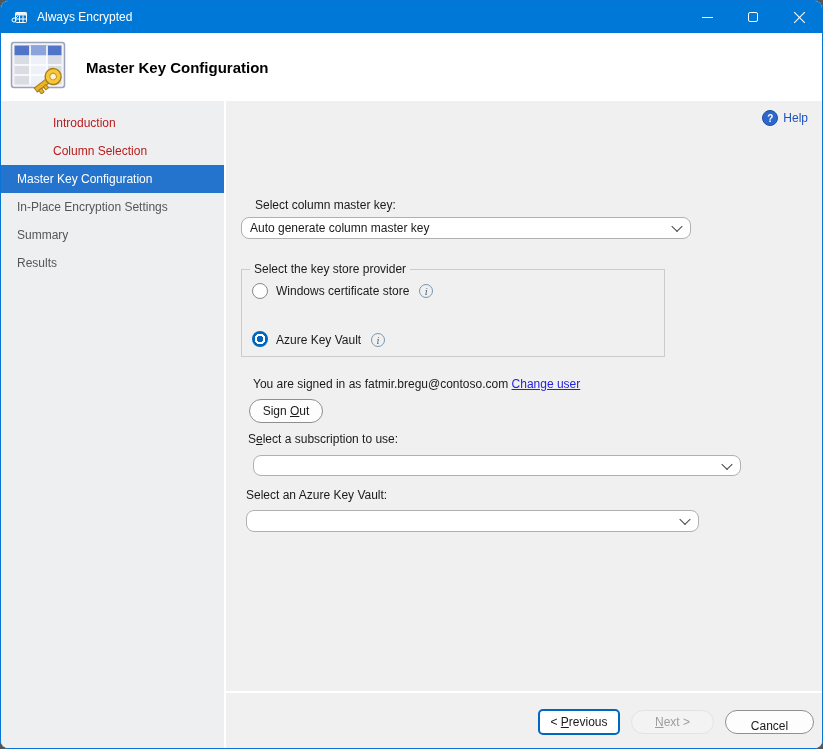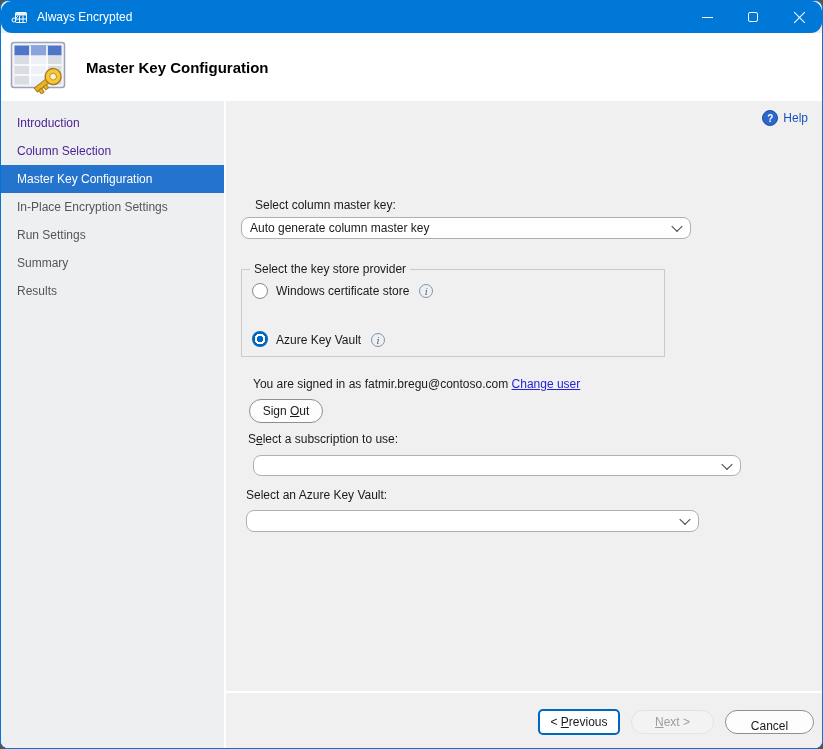--- a/index.html
+++ b/index.html
@@ -4,21 +4,21 @@
 <style>
   * { box-sizing: border-box; margin: 0; padding: 0; }
   html,body { background:#555; font-family:"Liberation Sans","DejaVu Sans",sans-serif; }
   .window {
     position:relative; width:823px; height:749px; margin:0 auto;
     background:#f0f0f0; border:1px solid #0874d4; border-radius:8px; overflow:hidden;
     font-size:12px; color:#1a1a1a;
   }
   
   .titlebar { position:absolute; top:0; left:0; right:0; height:32px; background:#0078D7;
-    display:flex; align-items:center; color:#fff;border-radius:11px; }
+    display:flex; align-items:center; color:#fff; }
   .tb-icon { margin-left:10px; width:17px; height:17px; flex:0 0 auto; }
   .tb-title { margin-left:9px; font-size:12px; }
   .tb-controls { margin-left:auto; display:flex; height:32px; }
   .tb-btn { width:46px; height:32px; display:flex; align-items:center; justify-content:center;
     background:transparent; border:none; cursor:pointer; position:relative; }
   .glyph-min { width:11px; height:1px; background:#fff; }
   .glyph-max { width:10px; height:10px; border:1px solid #fff; border-radius:2px; }
   .glyph-close { position:relative; width:13px; height:13px; }
   .glyph-close::before,.glyph-close::after { content:""; position:absolute; left:-1px; top:6px;
     width:15px; height:1px; background:#fff; }
@@ -26,21 +26,21 @@
   .glyph-close::after  { transform:rotate(-45deg); }
   
   .hdr { position:absolute; top:32px; left:0; right:0; height:68px; background:#fff;
     display:flex; align-items:center; }
   .hdr-icon { margin-left:9px; }
   .hdr-title { margin-left:18px; font-size:15px; font-weight:bold; color:#000; }
   
   .sidebar { position:absolute; left:0; top:100px; bottom:0; width:225px;
     background:#edeff1; border-right:2px solid #fff; padding-top:8px; }
   .side-item { height:28px; display:flex; align-items:center; padding-left:16px; cursor:default; }
-  .side-item.done { color:#4c1d95; cursor:pointer; }
+  .side-item.done { color:#b91c1c; cursor:pointer;margin-left:36px; }
   .side-item.current { background:#2474CE; color:#fff; }
   .side-item.pending { color:#565656; }
   
   .main { position:absolute; left:225px; top:100px; right:0; bottom:57px; background:#f0f0f0; }
   .help { position:absolute; top:9px; right:14px; display:flex; align-items:center; gap:5px;
     color:#1b51c1; cursor:pointer; }
   .help-badge { width:16px; height:16px; border-radius:50%; background:#2e67cc;
     border:1px solid #1c4fa6; color:#fff; font-size:10px; font-weight:bold;
     display:flex; align-items:center; justify-content:center; }
   .intro { position:absolute; left:15px; top:57px; width:508px; line-height:17px; white-space:pre-wrap; }
@@ -125,21 +125,20 @@
       </g>
     </svg>
     <div class="hdr-title">Master Key Configuration</div>
   </div>
 
   <div class="sidebar">
     <div class="side-item done">Introduction</div>
     <div class="side-item done">Column Selection</div>
     <div class="side-item current">Master Key Configuration</div>
     <div class="side-item pending">In-Place Encryption Settings</div>
-    <div class="side-item pending">Run Settings</div>
     <div class="side-item pending">Summary</div>
     <div class="side-item pending">Results</div>
   </div>
 
   <div class="main">
 
     <div class="help">
       <span class="help-badge">?</span>
       <span>Help</span>
     </div>

